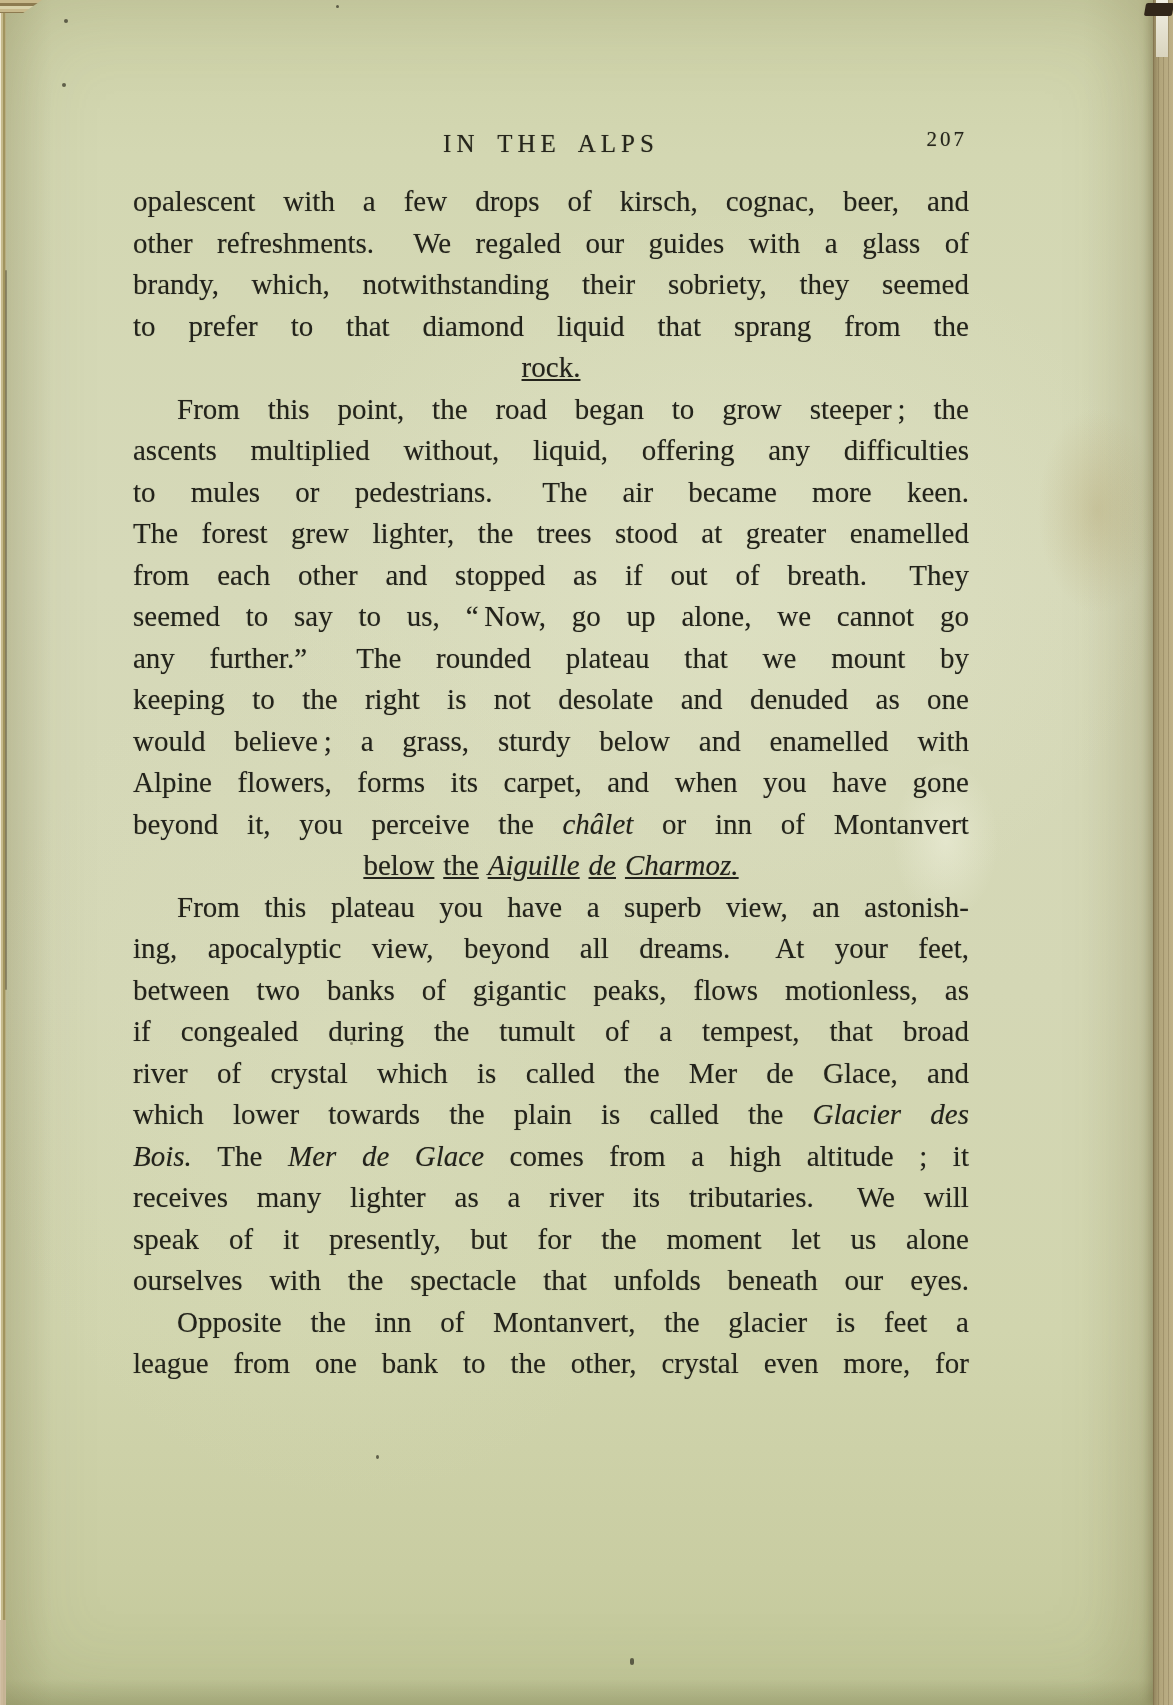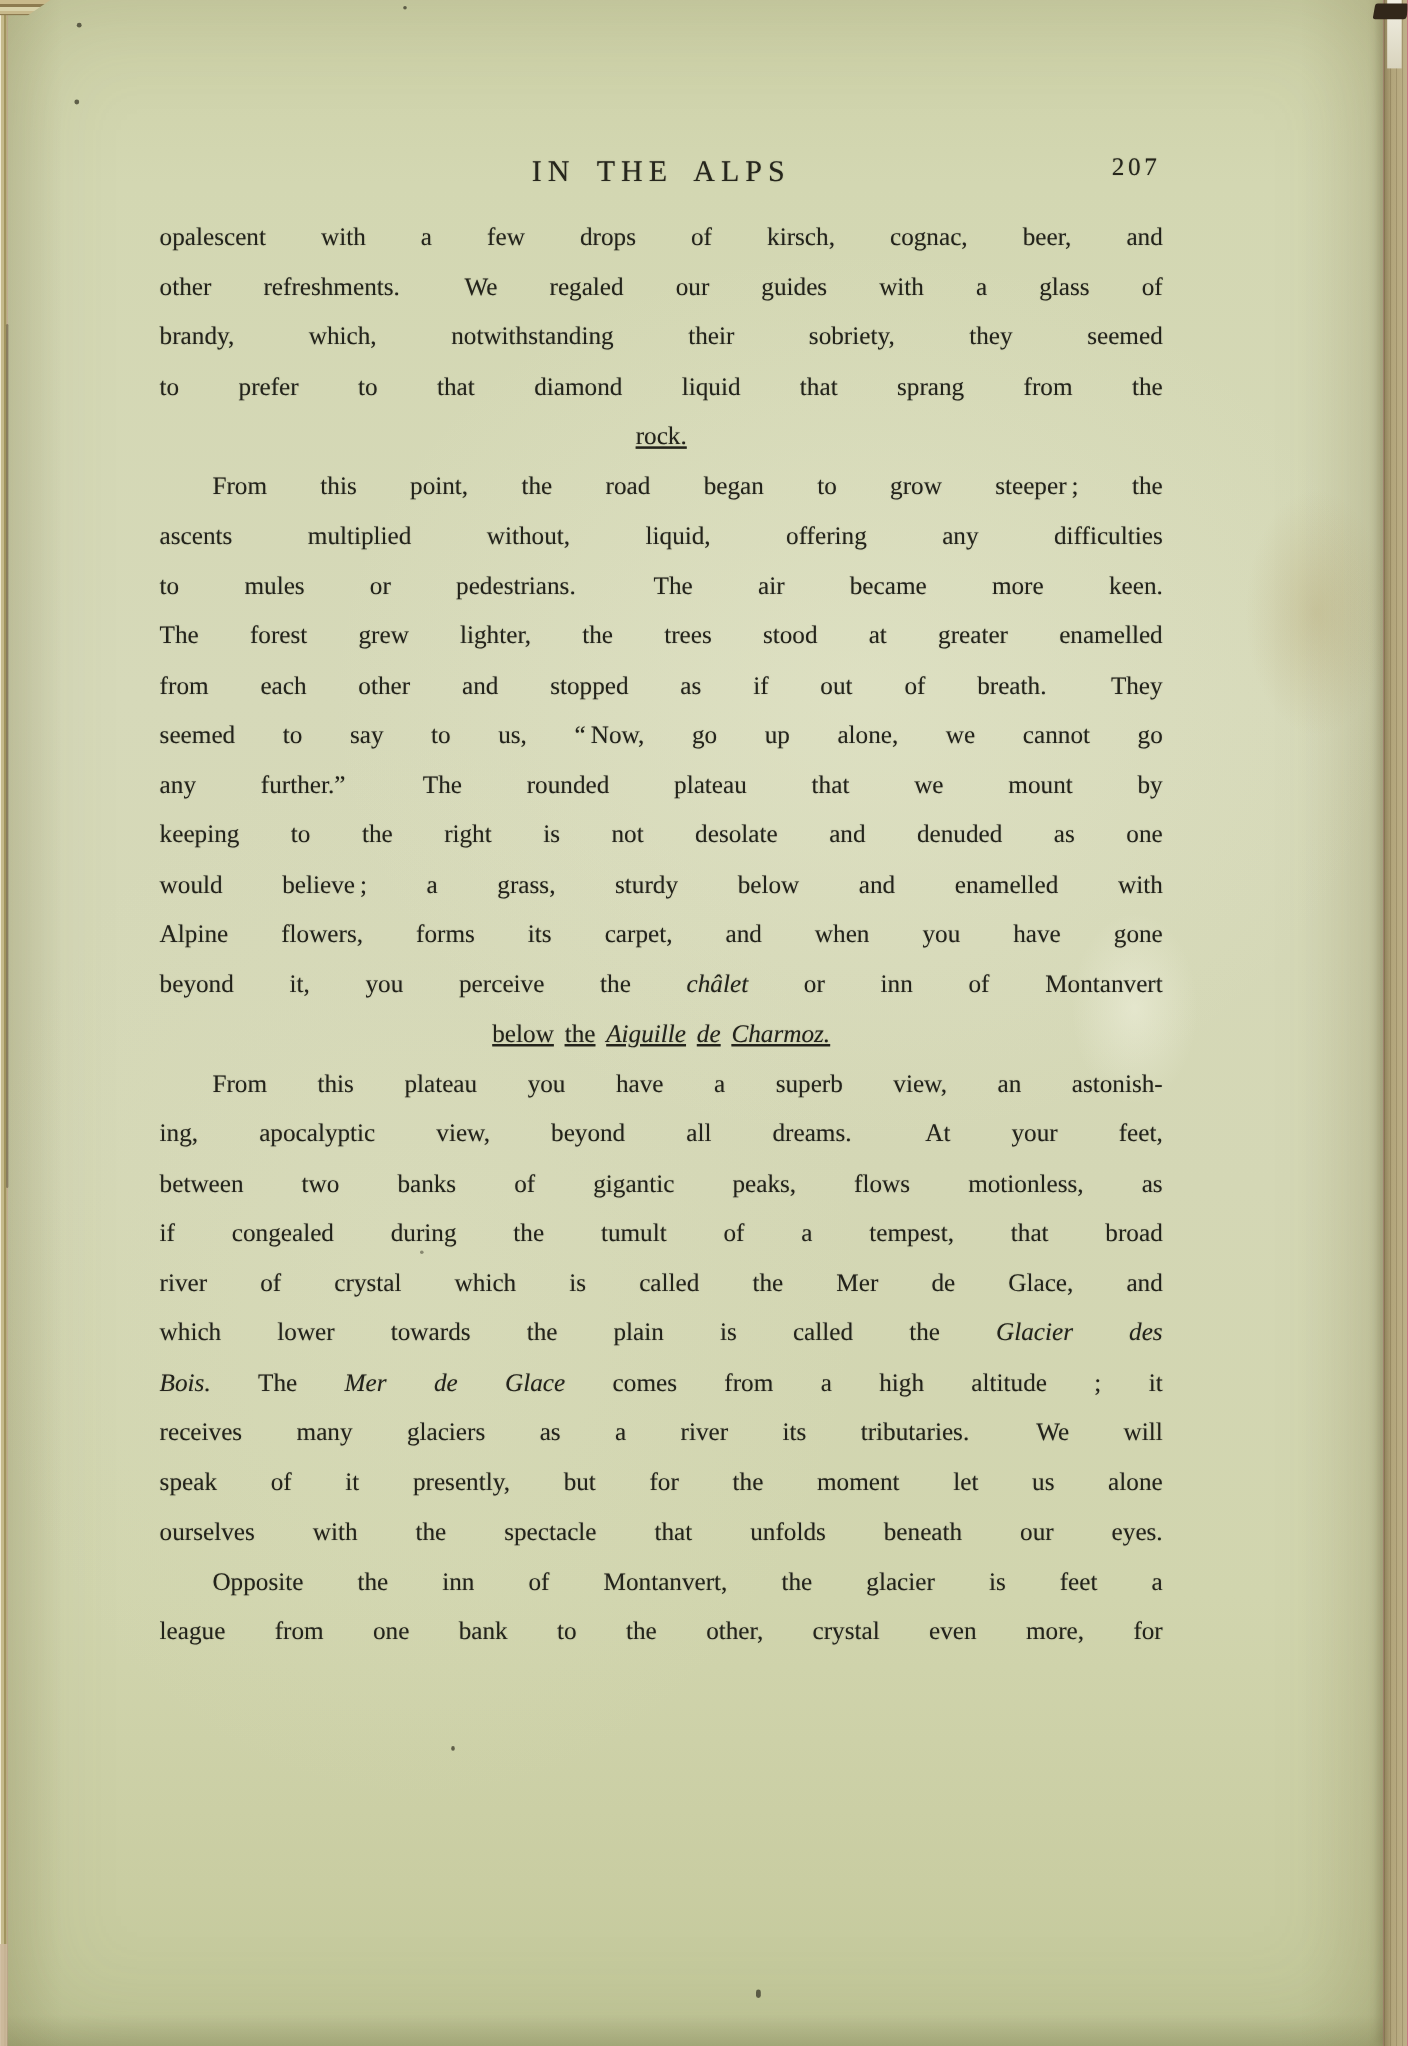--- a/index.html
+++ b/index.html
@@ -1,19 +1,19 @@
 <!DOCTYPE html>
 <html><head>
 <meta charset="utf-8">
 <style>
   html,body { margin:0; padding:0; }
   body { background:#9d9168; font-family:"Liberation Serif","DejaVu Serif",serif; }
   .screen {
     position:relative; width:1173px; height:1705px; overflow:hidden;
-    background:#ec4899;
+    background:#8b5cf6;
   }
   
   .page {
     position:absolute; left:6px; top:0; width:1147px; height:1705px;
     background:
       radial-gradient(ellipse 620px 520px at 62% 34%, rgba(230,232,205,0.45), transparent 72%),
       radial-gradient(ellipse 500px 600px at 30% 62%, rgba(222,225,195,0.30), transparent 75%),
       linear-gradient(90deg, rgba(145,140,92,0.22) 0, rgba(145,140,92,0.0) 46px),
       linear-gradient(270deg, rgba(148,138,88,0.18) 0, rgba(148,138,88,0.0) 70px),
       linear-gradient(0deg, rgba(108,112,66,0.28) 0, rgba(108,112,66,0.0) 26px),
@@ -67,21 +67,21 @@
   .header-title {
     display:block; text-align:center; font-size:25px; letter-spacing:5px; word-spacing:7px;
     color:#26261c; text-shadow:0 0 1px rgba(38,38,28,.45);
   }
   .page-number {
     position:absolute; right:2px; top:-3px; font-size:21px; letter-spacing:3px;
     color:#26261c; text-shadow:0 0 1px rgba(38,38,28,.45);
   }
   .text-block {
     position:absolute; left:133px; top:185px; width:836px;
-    font-size:21px; color:#23231b; text-shadow:0 0 1px rgba(35,35,25,.35);
+    font-size:29px; color:#23231b; text-shadow:0 0 1px rgba(35,35,25,.35);
     font-kerning:normal;
   }
   .line {
     display:flex; justify-content:space-between; align-items:baseline;
     height:41.5px; overflow:visible;
   }
   .line.no-just { justify-content:center; column-gap:9px;text-decoration:underline; }
   .line.indent { padding-left:44px; }
   .w { white-space:pre; }
   .it { font-style:italic; }
@@ -386,21 +386,21 @@
           <span class="w">from</span>
           <span class="w">a</span>
           <span class="w">high</span>
           <span class="w">altitude</span>
           <span class="w">;</span>
           <span class="w">it</span>
         </div>
         <div class="line">
           <span class="w">receives</span>
           <span class="w">many</span>
-          <span class="w">glaciers</span>
+          <span class="w">lighter</span>
           <span class="w">as</span>
           <span class="w">a</span>
           <span class="w">river</span>
           <span class="w">its</span>
           <span class="w">tributaries. </span>
           <span class="w">We</span>
           <span class="w">will</span>
         </div>
         <div class="line">
           <span class="w">speak</span>

